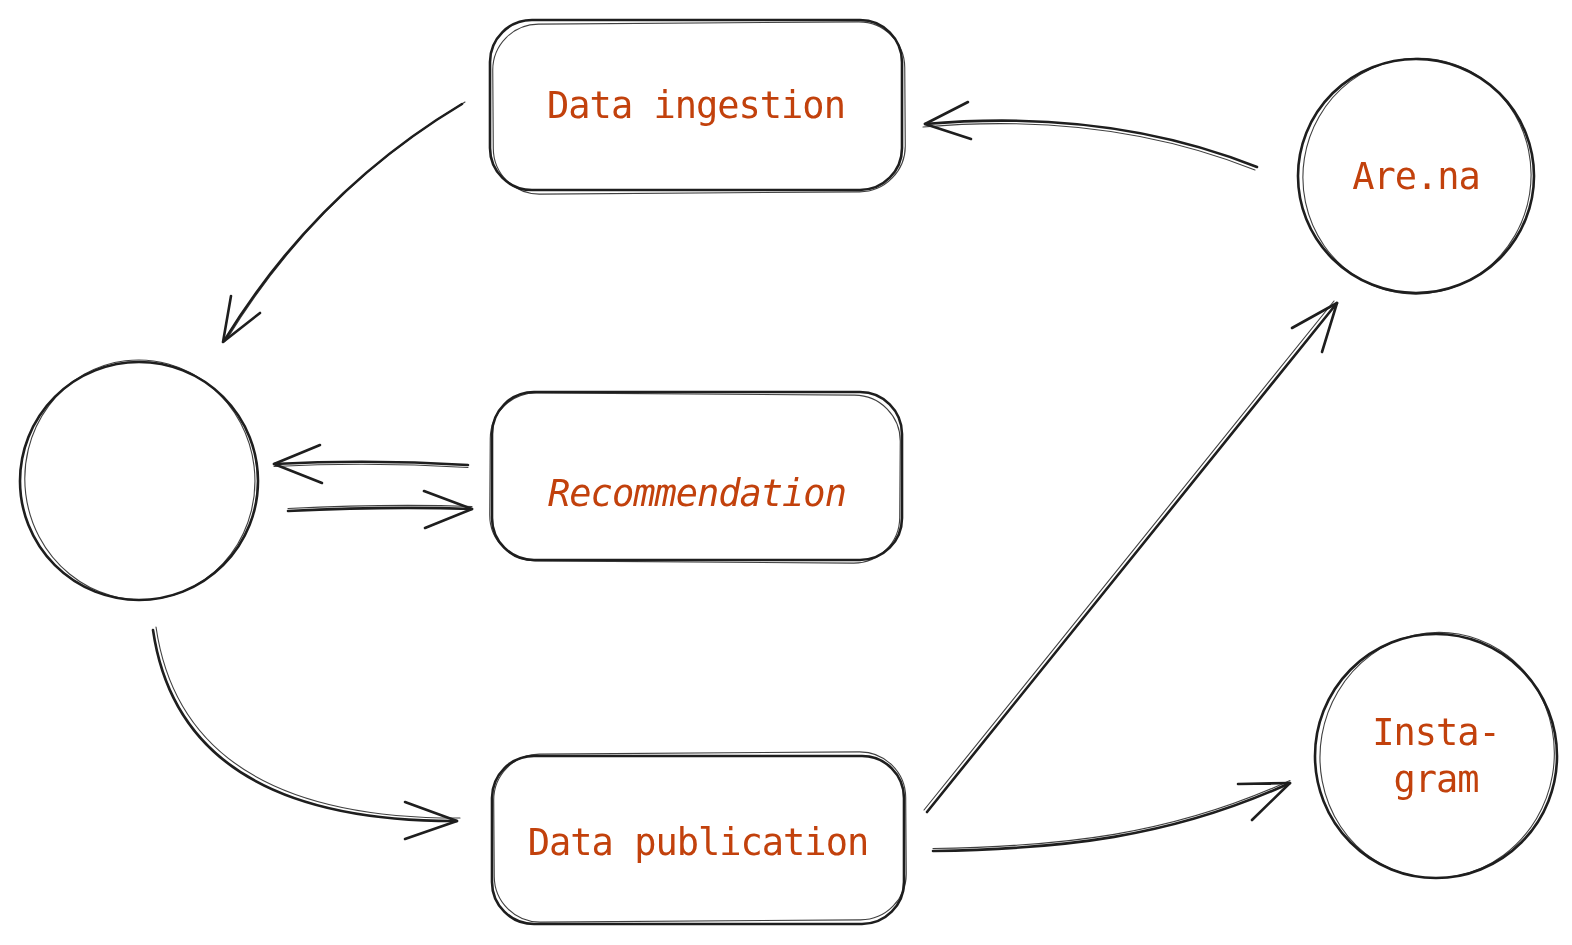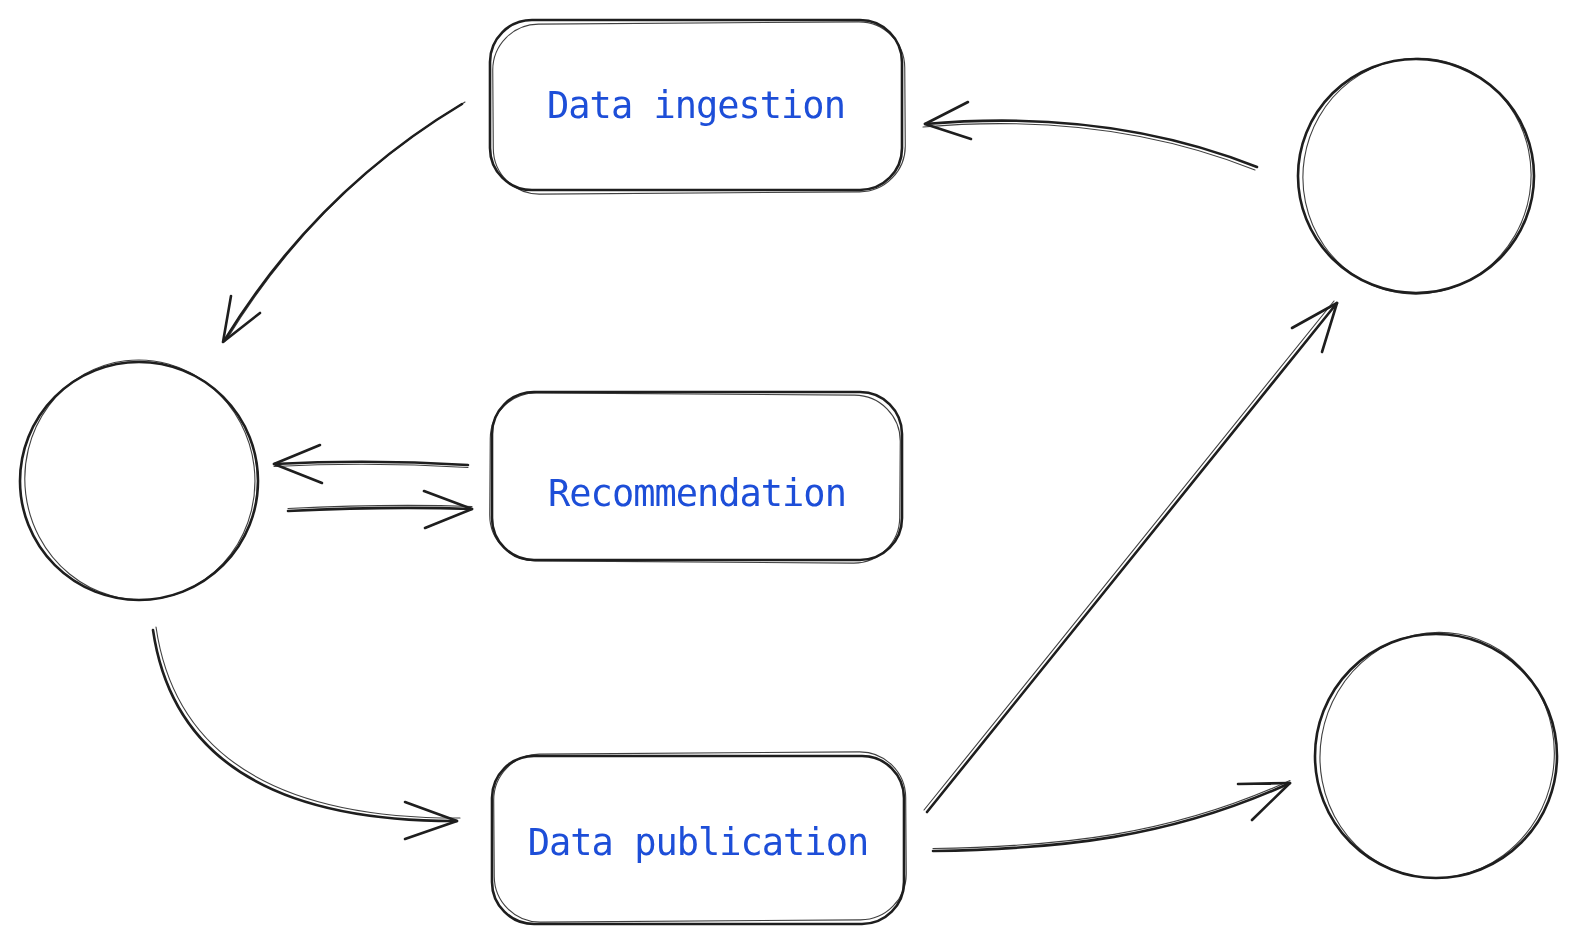--- a/index.html
+++ b/index.html
@@ -39,21 +39,21 @@
   .node-label {
     position: absolute;
     display: flex;
     flex-direction: column;
     align-items: center;
     justify-content: center;
     text-align: center;
     font-size: 37px;
     letter-spacing: -1px;
     line-height: 47px;
-    color: #1d4ed8;
+    color: #c2410c;
     pointer-events: none;
     white-space: pre;
   }
 </style>
 </head>
 <body>
 
 <div class="canvas">
 
   <svg class="artwork" width="1572" height="945" viewBox="0 0 1572 945">
@@ -128,24 +128,31 @@
       <path class="stroke-main" d="M 933 851 C 1060 849 1170 838 1290 783"></path>
       <path class="stroke-echo" d="M 933 851 C 1060 849 1170 838 1290 783" transform="translate(0 -2.5)"></path>
       <path class="stroke-main" d="M 1238 784 L 1290 783 L 1252 820"></path>
     </g>
   </svg>
 
   <div class="node-label" style="left:490px; top:20px; width:412px; height:170px;">
     <span>Data ingestion</span>
   </div>
 
-  <div class="node-label" style="left:492px; top:392px; width:410px; height:202px;">
+  <div class="node-label" style="left:492px; top:392px; width:410px; height:202px;font-style:italic;">
     <span>Recommendation</span>
   </div>
 
   <div class="node-label" style="left:492px; top:756px; width:412px; height:172px;">
     <span>Data publication</span>
   </div>
 
+  <div class="node-label" style="left:1298px; top:58px; width:236px; height:236px;">
+    <span>Are.na</span>
+  </div>
 
 
+  <div class="node-label" style="left:1315px; top:634px; width:242px; height:244px;">
+    <span>Insta-</span>
+    <span>gram</span>
+  </div>
 
 </div>
 
 </body></html>

